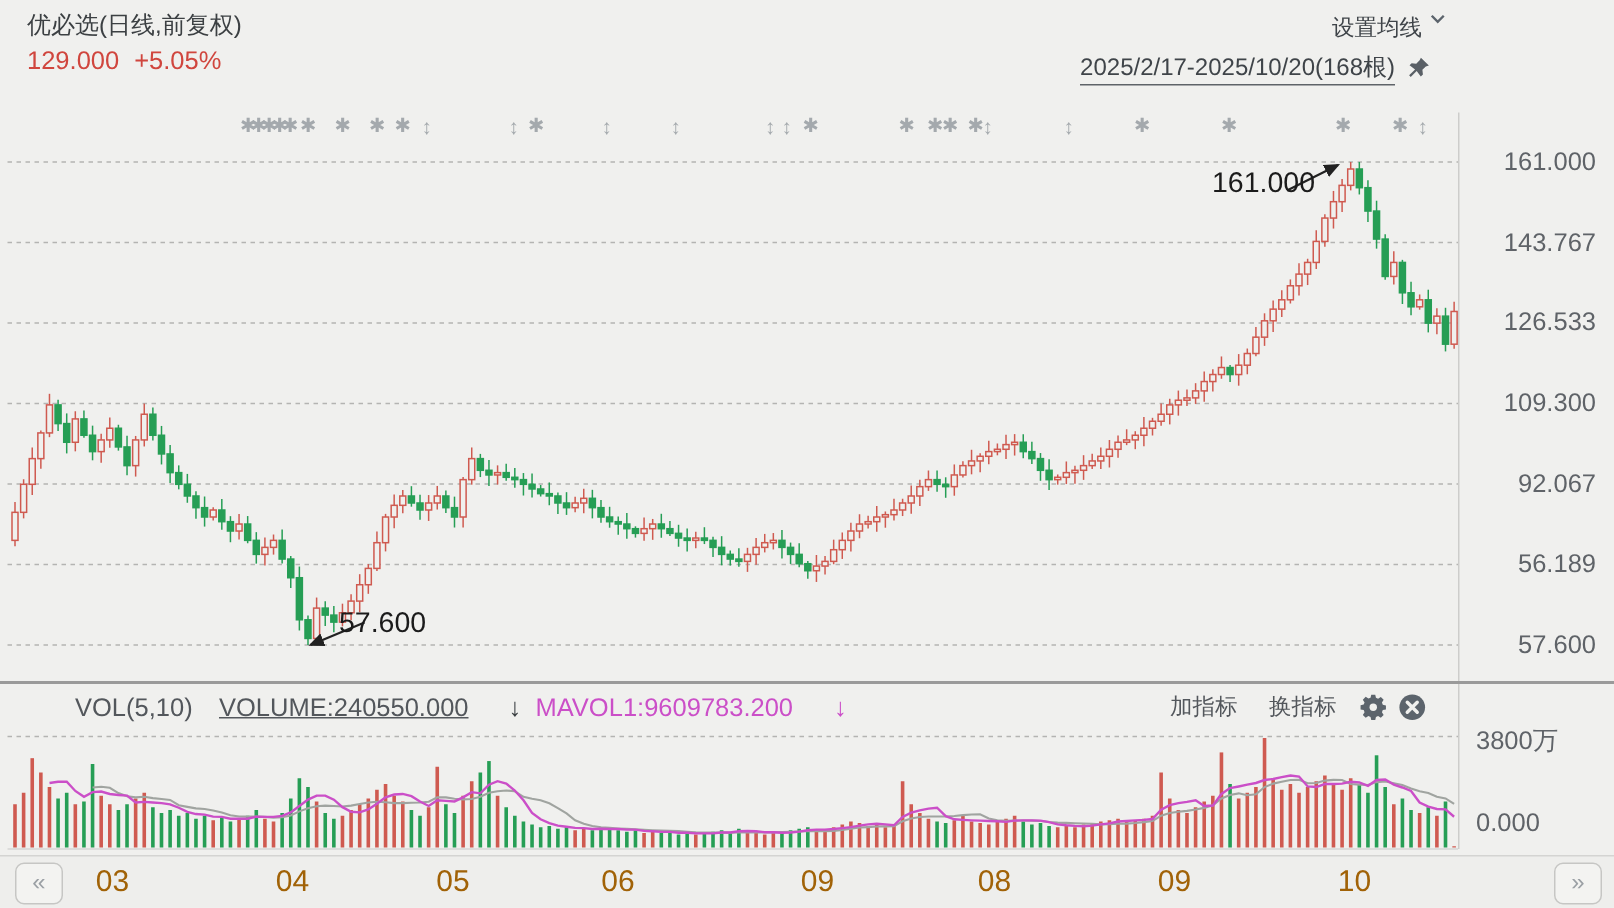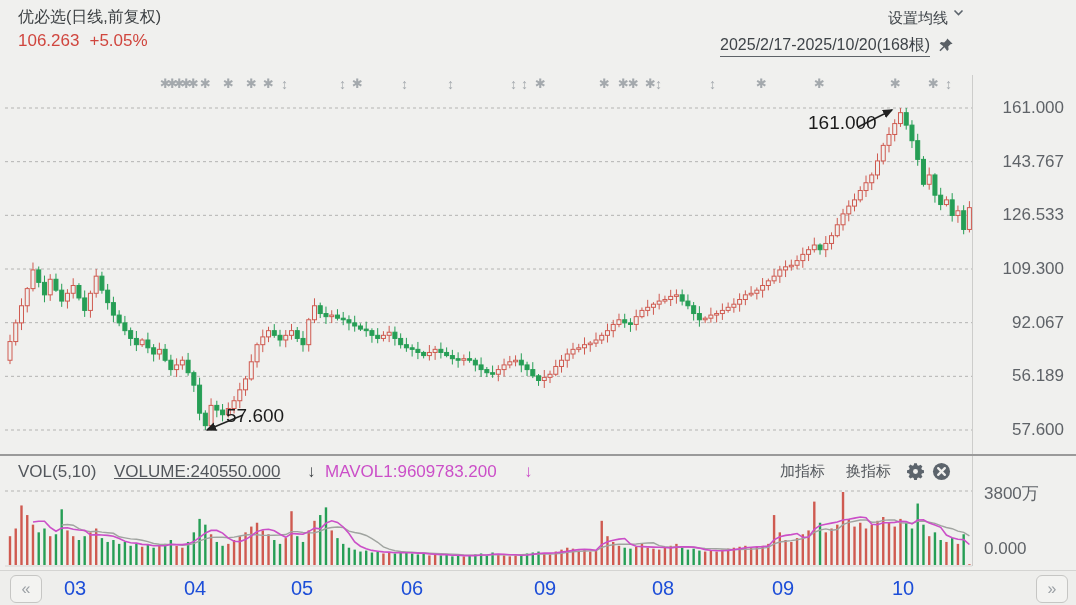--- a/index.html
+++ b/index.html
@@ -18,27 +18,27 @@
   .settings{right:112px;top:9px;font-size:15px;color:#3f4449;display:flex;align-items:flex-start;gap:5px;cursor:pointer;}
   .daterange{right:146px;top:35px;font-size:16px;color:#3f4449;border-bottom:1px solid #5e6368;cursor:pointer;}
   .pin{right:122px;top:37px;}
   #markers{position:absolute;left:0;top:0;z-index:2;}
   .mk{position:absolute;top:76px;font-size:13px;font-weight:bold;color:#a4a9ad;cursor:pointer;}
   #plabels{position:absolute;left:978px;top:0;width:92px;z-index:3;}
   .plabel{position:absolute;right:6px;width:86px;text-align:right;font-size:17px;color:#5f6368;}
   .vlabel{right:6px;width:86px;text-align:left;font-size:17px;color:#5f6368;z-index:3;position:absolute;}
   .anno{font-size:19px;color:#1b1b1b;z-index:3;}
   .sep{left:0;top:454px;width:1076px;height:2px;background:#9a9a9a;z-index:2;}
-  .volhdr{top:462px;font-size:17px;color:#53575c;z-index:3;}
+  .volhdr{top:462px;font-size:17px;color:#53575c;z-index:3;margin-left:32px;}
   .magenta{color:#cb4fc8;}
   .darkarrow{color:#3c4043;}
   .indbtn{top:462px;font-size:15px;color:#53575c;cursor:pointer;z-index:3;}
   .iconbtn{top:462px;z-index:3;cursor:pointer;}
   .footer{left:0;top:570px;width:1076px;height:35px;background:#eeeeec;border-top:1px solid #d4d4d2;z-index:2;}
-  .month{position:absolute;top:6px;width:36px;text-align:center;font-size:20px;color:#1d4ed8;}
+  .month{position:absolute;top:6px;width:36px;text-align:center;font-size:20px;color:#a16207;}
   .navbtn{position:absolute;top:4px;width:30px;height:26px;border:1px solid #c6c6c4;border-radius:6px;
     background:#f3f3f1;color:#9ba0a5;font-size:16px;line-height:25px;text-align:center;cursor:pointer;}
 </style>
 </head>
 <body>
 
 <svg id="plot" width="1076" height="605">
     <defs>
       <marker id="arw" markerWidth="8" markerHeight="8" refX="6" refY="3" orient="auto">
         <path d="M0,0 L7,3 L0,6 z" fill="#222"></path>
@@ -559,21 +559,21 @@
     <rect x="967.415" y="207.65183752417795" width="4" height="21.79883945841391" fill="#f0f0ee" stroke="#cf5a50" stroke-width="1"></rect>
     <line x1="969.415" y1="564.2" x2="969.415" y2="565" stroke="#cf5a50" stroke-width="2.4"></line>
     <polyline points="61.7,525.0 67.5,524.5 73.2,525.2 78.9,528.7 84.7,530.8 90.4,531.6 96.2,531.2 101.9,532.1 107.7,532.7 113.4,533.3 119.2,536.8 124.9,537.9 130.6,538.9 136.4,539.3 142.1,540.3 147.9,541.6 153.6,543.5 159.4,544.3 165.1,544.4 170.9,544.4 176.6,544.6 182.3,545.2 188.1,544.8 193.8,543.7 199.6,540.9 205.3,538.9 211.1,537.5 216.8,537.1 222.6,537.3 228.3,537.7 234.1,537.1 239.8,536.0 245.5,535.0 251.3,534.5 257.0,534.8 262.8,535.4 268.5,535.4 274.3,535.2 280.0,535.0 285.8,534.5 291.5,531.6 297.3,531.6 303.0,532.5 308.7,532.9 314.5,532.7 320.2,531.2 326.0,528.5 331.7,527.5 337.5,527.0 343.2,527.5 349.0,531.2 354.7,532.5 360.4,533.5 366.2,535.5 371.9,538.7 377.7,542.3 383.4,546.9 389.2,549.2 394.9,550.7 400.7,551.5 406.4,551.9 412.2,552.3 417.9,552.6 423.6,552.9 429.4,553.2 435.1,553.5 440.9,553.7 446.6,553.9 452.4,554.1 458.1,554.5 463.9,554.9 469.6,555.1 475.3,555.1 481.1,555.1 486.8,555.1 492.6,554.9 498.3,554.8 504.1,554.9 509.8,554.9 515.6,554.9 521.3,554.7 527.0,554.5 532.8,554.3 538.5,554.1 544.3,554.0 550.0,554.1 555.8,553.9 561.5,553.3 567.3,552.4 573.0,551.7 578.8,551.4 584.5,551.0 590.2,550.9 596.0,550.8 601.7,547.5 607.5,545.7 613.2,544.7 619.0,544.3 624.7,544.3 630.5,544.3 636.2,544.0 642.0,543.4 647.7,543.0 653.4,542.8 659.2,545.7 664.9,546.8 670.7,547.2 676.4,547.0 682.2,547.0 687.9,547.1 693.7,547.3 699.4,548.0 705.1,548.4 710.9,548.6 716.6,548.8 722.4,549.0 728.1,549.2 733.9,549.6 739.6,549.5 745.4,549.2 751.1,549.1 756.9,548.7 762.6,548.1 768.3,547.4 774.1,543.8 779.8,542.0 785.6,541.2 791.3,540.6 797.1,539.7 802.8,538.6 808.6,536.9 814.3,532.3 820.0,530.0 825.8,528.9 831.5,530.2 837.3,529.5 843.0,524.7 848.8,522.4 854.5,521.2 860.3,520.0 866.0,519.9 871.8,522.2 877.5,522.0 883.2,520.4 889.0,519.9 894.7,520.0 900.5,522.7 906.2,523.1 912.0,523.3 917.7,521.4 923.5,521.0 929.2,522.2 934.9,523.3 940.7,525.6 946.4,527.5 952.2,528.7 957.9,531.2 963.7,532.3 969.4,535.9" fill="none" stroke="#a0a4a0" stroke-width="1.4"></polyline>
     <polyline points="33.0,522.0 38.7,521.2 44.5,521.2 50.2,527.3 56.0,531.2 61.7,528.1 67.5,527.7 73.2,529.3 78.9,530.0 84.7,530.4 90.4,535.0 96.2,534.6 101.9,535.0 107.7,535.4 113.4,536.2 119.2,538.5 124.9,541.2 130.6,542.7 136.4,543.1 142.1,544.4 147.9,544.6 153.6,545.8 159.4,545.8 165.1,545.8 170.9,544.4 176.6,544.6 182.3,544.6 188.1,543.9 193.8,541.6 199.6,537.3 205.3,533.1 211.1,530.4 216.8,530.4 222.6,533.1 228.3,538.1 234.1,541.2 239.8,541.6 245.5,539.6 251.3,535.8 257.0,531.6 262.8,529.7 268.5,529.3 274.3,530.8 280.0,534.3 285.8,537.3 291.5,533.5 297.3,533.9 303.0,534.3 308.7,531.6 314.5,528.1 320.2,528.9 326.0,523.1 331.7,520.8 337.5,522.4 343.2,527.0 349.0,533.5 354.7,541.9 360.4,546.2 366.2,548.7 371.9,550.4 377.7,551.2 383.4,551.9 389.2,552.1 394.9,552.7 400.7,552.5 406.4,552.7 412.2,552.7 417.9,553.1 423.6,553.1 429.4,553.9 435.1,554.2 440.9,554.6 446.6,554.6 452.4,555.2 458.1,555.2 463.9,555.6 469.6,555.6 475.3,555.6 481.1,555.0 486.8,555.0 492.6,554.2 498.3,554.0 504.1,554.2 509.8,554.8 515.6,554.8 521.3,555.2 527.0,555.0 532.8,554.4 538.5,553.5 544.3,553.1 550.0,553.1 555.8,552.7 561.5,552.1 567.3,551.4 573.0,550.4 578.8,549.6 584.5,549.2 590.2,549.6 596.0,550.2 601.7,544.6 607.5,541.8 613.2,540.2 619.0,539.1 624.7,538.5 630.5,544.1 636.2,546.2 642.0,546.6 647.7,546.9 653.4,547.1 659.2,547.3 664.9,547.5 670.7,547.9 676.4,547.1 682.2,546.9 687.9,546.9 693.7,547.1 699.4,548.1 705.1,549.6 710.9,550.2 716.6,550.6 722.4,550.8 728.1,550.4 733.9,549.6 739.6,548.9 745.4,547.7 751.1,547.3 756.9,546.9 762.6,546.6 768.3,546.0 774.1,539.8 779.8,536.8 785.6,535.4 791.3,534.6 797.1,533.5 802.8,537.3 808.6,537.0 814.3,529.3 820.0,525.4 825.8,524.3 831.5,523.1 837.3,522.0 843.0,520.0 848.8,519.3 854.5,518.1 860.3,517.0 866.0,517.7 871.8,524.3 877.5,524.7 883.2,522.7 889.0,522.7 894.7,522.4 900.5,521.2 906.2,521.6 912.0,523.9 917.7,520.0 923.5,519.7 929.2,523.1 934.9,525.0 940.7,527.3 946.4,535.0 952.2,537.7 957.9,539.3 963.7,539.6 969.4,544.5" fill="none" stroke="#cb4fc8" stroke-width="1.6"></polyline>
     <line x1="858" y1="127" x2="892" y2="110" stroke="#222" stroke-width="1.5" marker-end="url(#arw)"></line>
     <line x1="243" y1="415" x2="207" y2="430" stroke="#222" stroke-width="1.5" marker-end="url(#arw)"></line>
   </svg>
 
 <div class="abs txt title">优必选(日线,前复权)</div>
 <div class="abs txt pricerow">
-  <span>106.263</span><span>+5.05%</span>
+  <span>129.000</span><span>+5.05%</span>
 </div>
 
 <div class="abs txt settings">
   <span>设置均线</span>
   <svg width="11" height="8" viewBox="0 0 11 8">
     <path d="M1.5 1.5 L5.5 5.5 L9.5 1.5" fill="none" stroke="#5c646c" stroke-width="1.6"></path>
   </svg>
 </div>
 
 <div class="abs txt daterange">2025/2/17-2025/10/20(168根)</div>

